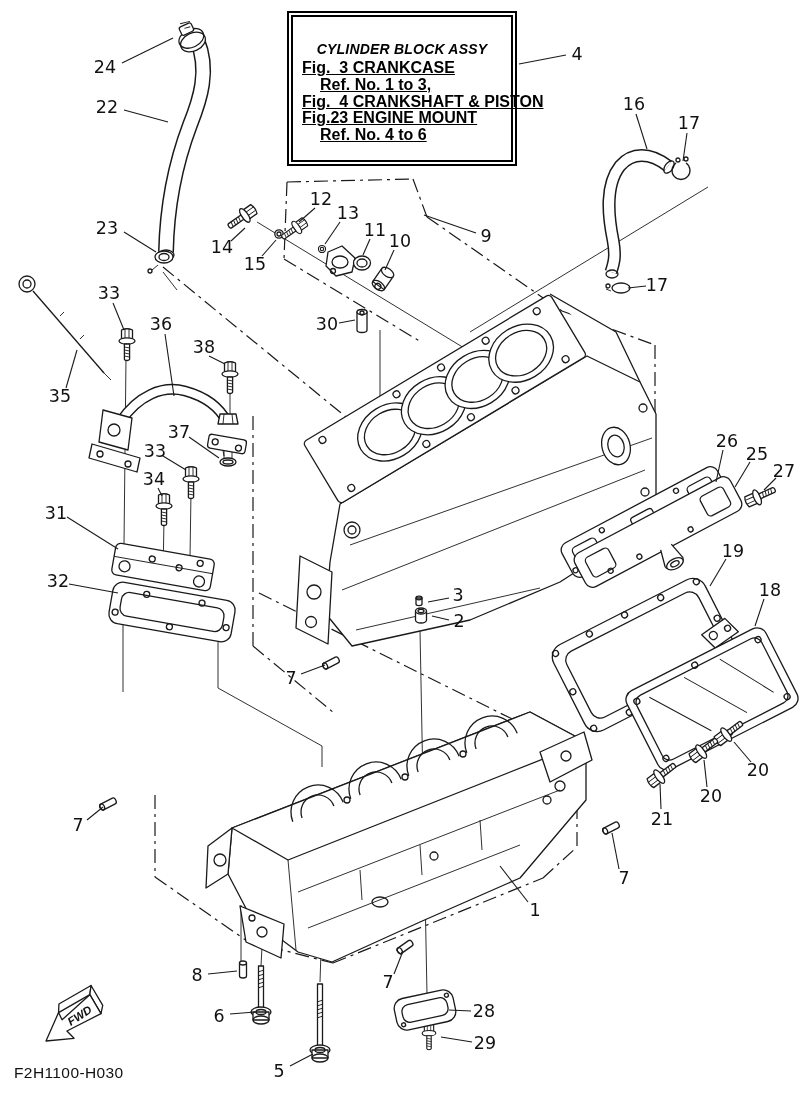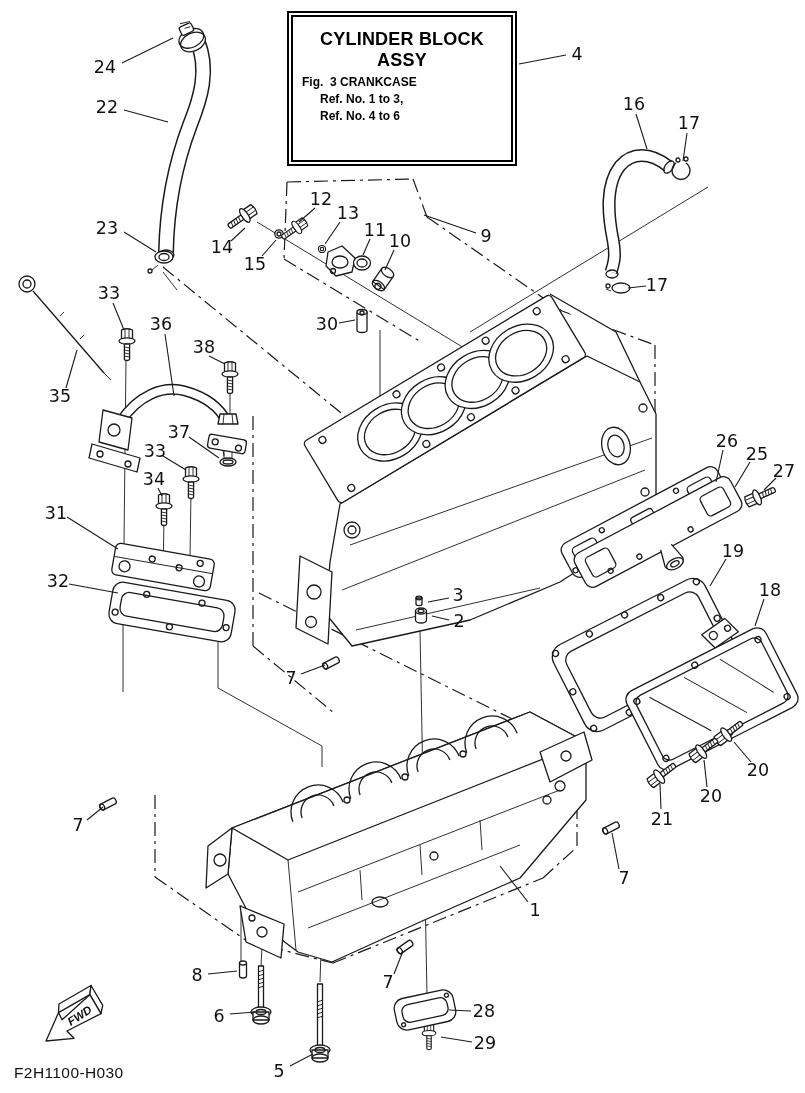--- a/index.html
+++ b/index.html
@@ -17,23 +17,23 @@
   .tube10w{stroke:#fff;stroke-width:10;stroke-linecap:butt;}
   .tube11{stroke-width:11;stroke-linecap:butt;}
   .tube8w{stroke:#fff;stroke-width:8;stroke-linecap:butt;}
   .callout-text{font-family:"DejaVu Sans",sans-serif;font-size:17.5px;fill:#111;}
   .code-text{font-family:"Liberation Sans",sans-serif;font-size:15.5px;letter-spacing:.4px;fill:#111;}
   .fwd-text{font-family:"Liberation Sans",sans-serif;font-size:11.5px;font-weight:bold;font-style:italic;fill:#111;}
   
   .title-box{position:absolute;left:287px;top:11px;width:230px;height:155px;
              border:2px solid #000;box-sizing:border-box;background:#fff;z-index:5;}
   .title-box-inner{position:absolute;left:2px;top:2px;right:2px;bottom:2px;border:2px solid #000;}
-  .tb-title{text-align:center;font-weight:bold;font-size:18px;padding-top:12px;letter-spacing:.2px;}
+  .tb-title{text-align:center;font-weight:bold;font-size:14px;padding-top:24px;letter-spacing:.2px;font-style:italic;}
   .tb-lines{padding-top:3px;}
-  .tb-line{font-weight:bold;font-size:12px;line-height:16.8px;padding-left:9px;white-space:pre;}
+  .tb-line{font-weight:bold;font-size:16px;line-height:16.8px;padding-left:9px;white-space:pre;text-decoration:underline;}
   .tb-line.ind{padding-left:27px;}
 </style>
 </head>
 <body>
 
 <div class="page" style="background: rgb(255, 255, 255);">
 
   <svg id="diagram" width="805" height="1093" viewBox="0 0 805 1093">
 
     <defs>
@@ -470,18 +470,20 @@
         <text x="485" y="1043" text-anchor="middle" dominant-baseline="central" class="callout-text">29</text>
       </g>
   </svg>
 
   <div class="title-box">
     <div class="title-box-inner">
       <div class="tb-title">CYLINDER BLOCK ASSY</div>
       <div class="tb-lines" id="title-lines">
           <div class="tb-line">Fig.  3 CRANKCASE</div>
           <div class="tb-line ind">Ref. No. 1 to 3,</div>
+          <div class="tb-line">Fig.  4 CRANKSHAFT &amp; PISTON</div>
+          <div class="tb-line">Fig.23 ENGINE MOUNT</div>
           <div class="tb-line ind">Ref. No. 4 to 6</div>
         </div>
     </div>
   </div>
 
 </div>
 
 </body></html>

